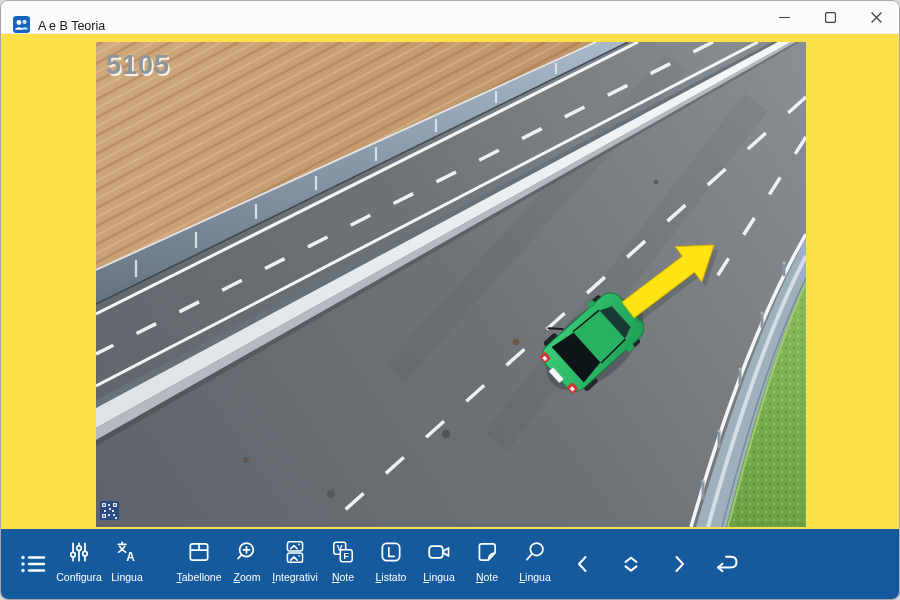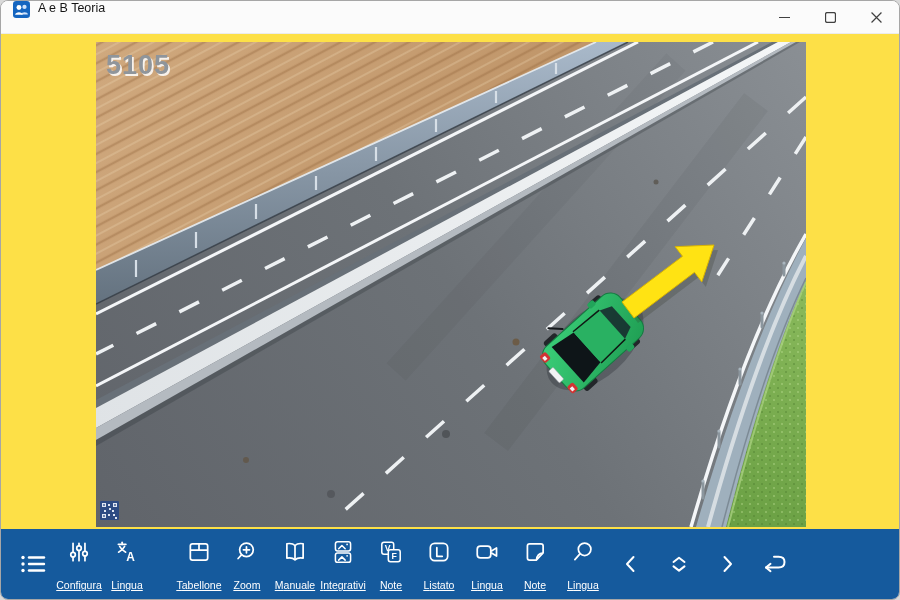--- a/index.html
+++ b/index.html
@@ -1,37 +1,37 @@
 <!DOCTYPE html>
 <html><head>
 <meta charset="utf-8">
 <style>
   html,body{margin:0;padding:0;width:900px;height:600px;overflow:hidden;
     font-family:"Liberation Sans",sans-serif;background:#d9d9d9;}
   .window{width:900px;height:600px;box-sizing:border-box;border:1px solid #a6a6a6;
     border-radius:8px;overflow:hidden;background:#fff;display:flex;flex-direction:column;}
   
-  .titlebar{height:32px;min-height:32px;background:#fbfbfb;display:flex;align-items:flex-start;
+  .titlebar{height:32px;min-height:32px;background:#fbfbfb;display:flex;align-items:flex-end;
     border-bottom:1px solid #ececec;}
   .app-icon{margin-left:12px;display:flex;}
   .title{font-size:12.5px;color:#151515;margin-left:8px;}
   .win-controls{margin-left:auto;display:flex;height:100%;}
   .win-btn{width:46px;height:100%;display:flex;align-items:center;justify-content:center;
     background:transparent;border:0;padding:0;cursor:default;}
   
   .content{flex:1;position:relative;background:#fde047;}
   .scene{position:absolute;left:95px;top:8px;width:710px;height:485px;}
   
   .toolbar{height:70px;min-height:70px;background:#155a9d;display:flex;align-items:stretch;
     padding-left:13px;box-sizing:border-box;}
   .tb-btn{width:48px;display:flex;flex-direction:column;align-items:center;
     justify-content:flex-start;padding-top:10px;box-sizing:border-box;background:transparent;
     border:0;color:#fff;cursor:default;}
-  .tb-btn .lbl{display:block;font-size:10.5px;line-height:12px;margin-top:14px;
-    color:#fff;white-space:nowrap;text-decoration:underline;}
+  .tb-btn .lbl{display:block;font-size:10.5px;line-height:12px;margin-top:6px;
+    color:#fff;white-space:nowrap;}
   .u1::first-letter{text-decoration:underline;}
   .menu-btn{width:36px;margin-right:5px;justify-content:center;padding-top:0;}
   .nav-btn{justify-content:center;padding-top:0;}
   .group-gap{margin-left:24px;}
   svg{display:block;}
   svg text{font-family:"Liberation Sans",sans-serif;}
 </style>
 </head>
 <body>
 
@@ -288,27 +288,20 @@
 
     <button class="tb-btn">
       <svg width="26" height="26" viewBox="0 0 24 24" stroke="#fff" stroke-width="1.6" fill="none" stroke-linecap="round">
         <circle cx="11.5" cy="10" r="6.3"></circle>
         <path d="M11.5 7.2 V12.8 M8.7 10 H14.3"></path>
         <path d="M6.9 14.7 L3.8 18"></path>
       </svg>
       <span class="lbl u1">Zoom</span>
     </button>
 
-    <button class="tb-btn">
-      <svg width="26" height="26" viewBox="0 0 24 24" stroke="#fff" stroke-width="1.6" fill="none" stroke-linejoin="round">
-        <path d="M12 6 C10.2 4.2 7.2 3.9 4.5 4.4 V17.6 C7.2 17.1 10.2 17.4 12 19.2 C13.8 17.4 16.8 17.1 19.5 17.6 V4.4 C16.8 3.9 13.8 4.2 12 6 Z"></path>
-        <path d="M12 6 V19.2"></path>
-      </svg>
-      <span class="lbl u1">Manuale</span>
-    </button>
 
     <button class="tb-btn">
       <svg width="26" height="26" viewBox="0 0 24 24" stroke="#fff" stroke-width="1.4" fill="none" stroke-linejoin="round" stroke-linecap="round">
         <rect x="5" y="2.5" width="14" height="8.5" rx="2"></rect>
         <path d="M8 9 L11 6 L14 9"></path>
           <circle cx="15.8" cy="5" r="0.8" fill="#fff" stroke="none"></circle>
         <rect x="5" y="13" width="14" height="8.5" rx="2"></rect>
         <path d="M8 19.5 L11 16.5 L14 19.5"></path>
           <circle cx="15.8" cy="15.5" r="0.8" fill="#fff" stroke="none"></circle>
       </svg>

